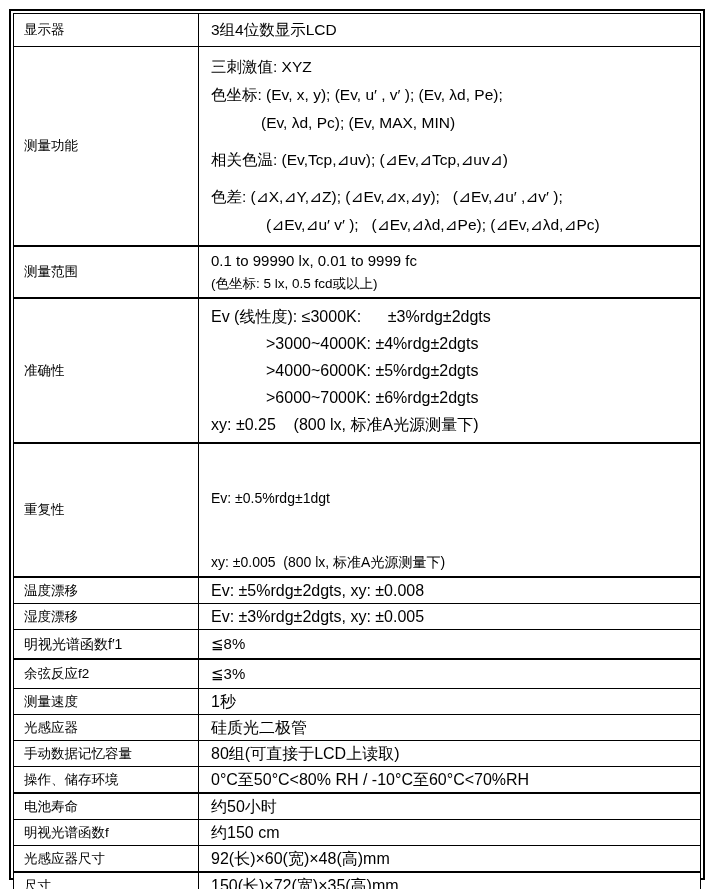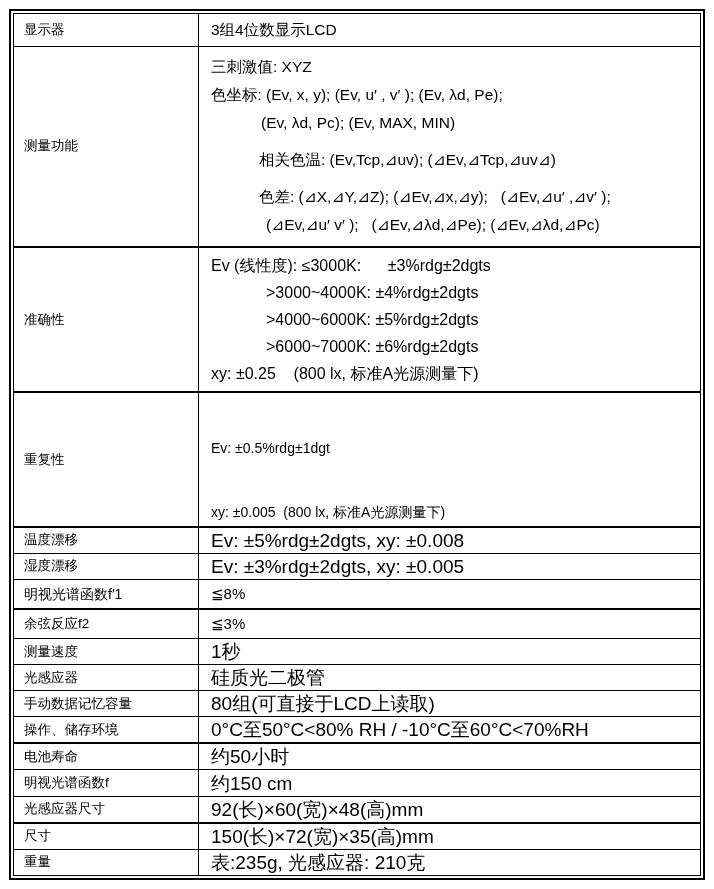--- a/index.html
+++ b/index.html
@@ -38,31 +38,31 @@
   tr.thick td { border-top-width: 2px; }
   td.lbl {
     width: 168px;
     font-size: 13.5px;
     line-height: 18px;
     padding: 3px 6px 3px 10px;
   }
   td.lbl.lg { font-size: 14px; line-height: 22px; }
   td.val { padding: 2px 8px 2px 12px; }
   .ln {
-    font-size: 19px;
+    font-size: 16px;
     line-height: 21px;
     white-space: pre-wrap;
   }
   
   .ln.f155 { font-size: 15.5px; line-height: 28px; }
   .ln.f16  { font-size: 16px;   line-height: 27px; }
   .ln.f15  { font-size: 15px;   line-height: 24px; }
   .ln.f14  { font-size: 14px;   line-height: 24px; margin-top: 40px; }
   .ln.f135 { font-size: 13.5px; line-height: 22px; }
-  .ln.gap  { margin-top: 9px; margin-left: 48px; }
+  .ln.gap  { margin-top: 9px; }
   .ln.ind1 { padding-left: 50px; }
   .ln.ind2 { padding-left: 55px; }
   td.val.pad6 { padding-top: 6px; padding-bottom: 6px; }
   td.val.pad4 { padding-top: 4px; padding-bottom: 4px; }
 </style>
 </head>
 <body>
 
 <div class="page">
   <div class="frame">
@@ -81,20 +81,27 @@
           <td class="val pad6">
             <div class="ln f155">三刺激值: XYZ</div>
             <div class="ln f155">色坐标: (Ev, x, y); (Ev, u′ , v′ ); (Ev, λd, Pe);</div>
             <div class="ln f155 ind1">(Ev, λd, Pc); (Ev, MAX, MIN)</div>
             <div class="ln f155 gap">相关色温: (Ev,Tcp,⊿uv); (⊿Ev,⊿Tcp,⊿uv⊿)</div>
             <div class="ln f155 gap">色差: (⊿X,⊿Y,⊿Z); (⊿Ev,⊿x,⊿y);   (⊿Ev,⊿u′ ,⊿v′ );</div>
             <div class="ln f155 ind2">(⊿Ev,⊿u′ v′ );   (⊿Ev,⊿λd,⊿Pe); (⊿Ev,⊿λd,⊿Pc)</div>
           </td>
         </tr>
 
+        <tr class="thick">
+          <td class="lbl">测量范围</td>
+          <td class="val">
+            <div class="ln f15">0.1 to 99990 lx, 0.01 to 9999 fc</div>
+            <div class="ln f135">(色坐标: 5 lx, 0.5 fcd或以上)</div>
+          </td>
+        </tr>
 
         <tr class="thick">
           <td class="lbl">准确性</td>
           <td class="val pad4">
             <div class="ln f16">Ev (线性度): ≤3000K:      ±3%rdg±2dgts</div>
             <div class="ln f16 ind2">&gt;3000~4000K: ±4%rdg±2dgts</div>
             <div class="ln f16 ind2">&gt;4000~6000K: ±5%rdg±2dgts</div>
             <div class="ln f16 ind2">&gt;6000~7000K: ±6%rdg±2dgts</div>
             <div class="ln f16">xy: ±0.25    (800 lx, 标准A光源测量下)</div>
           </td>

